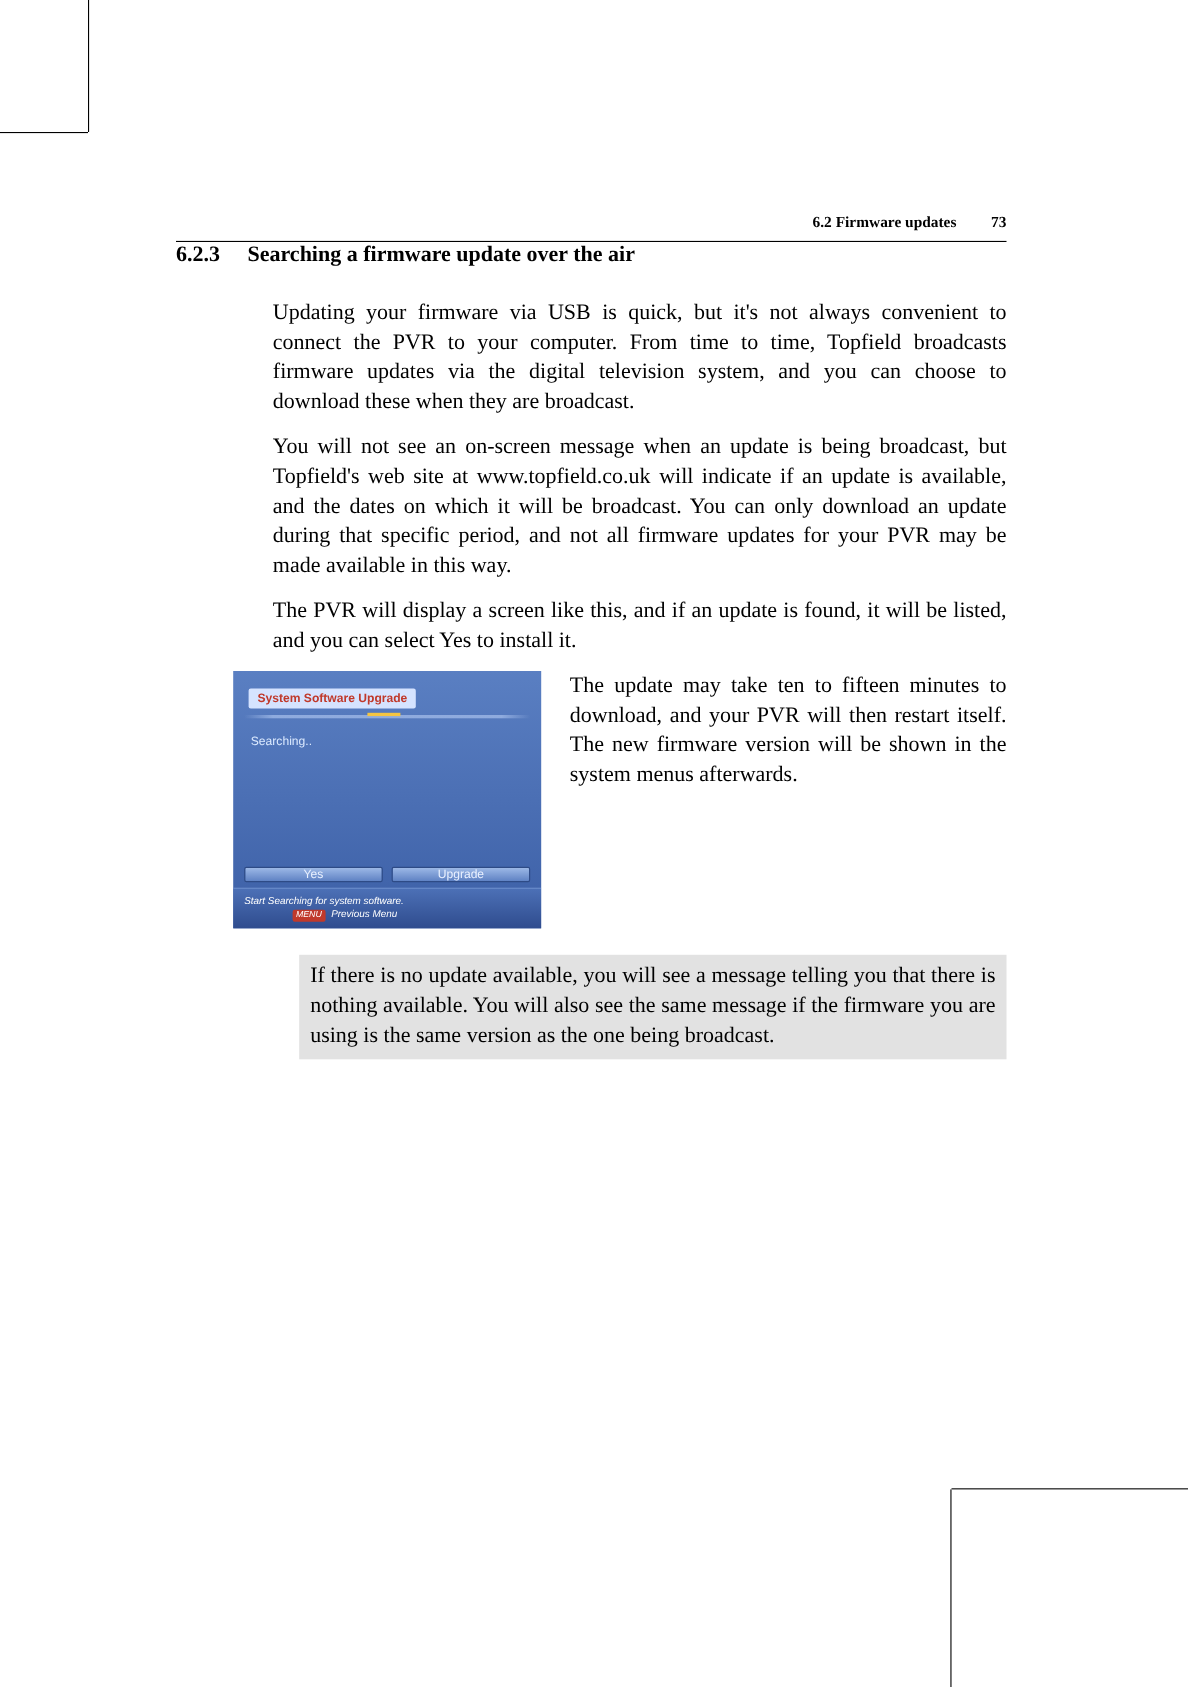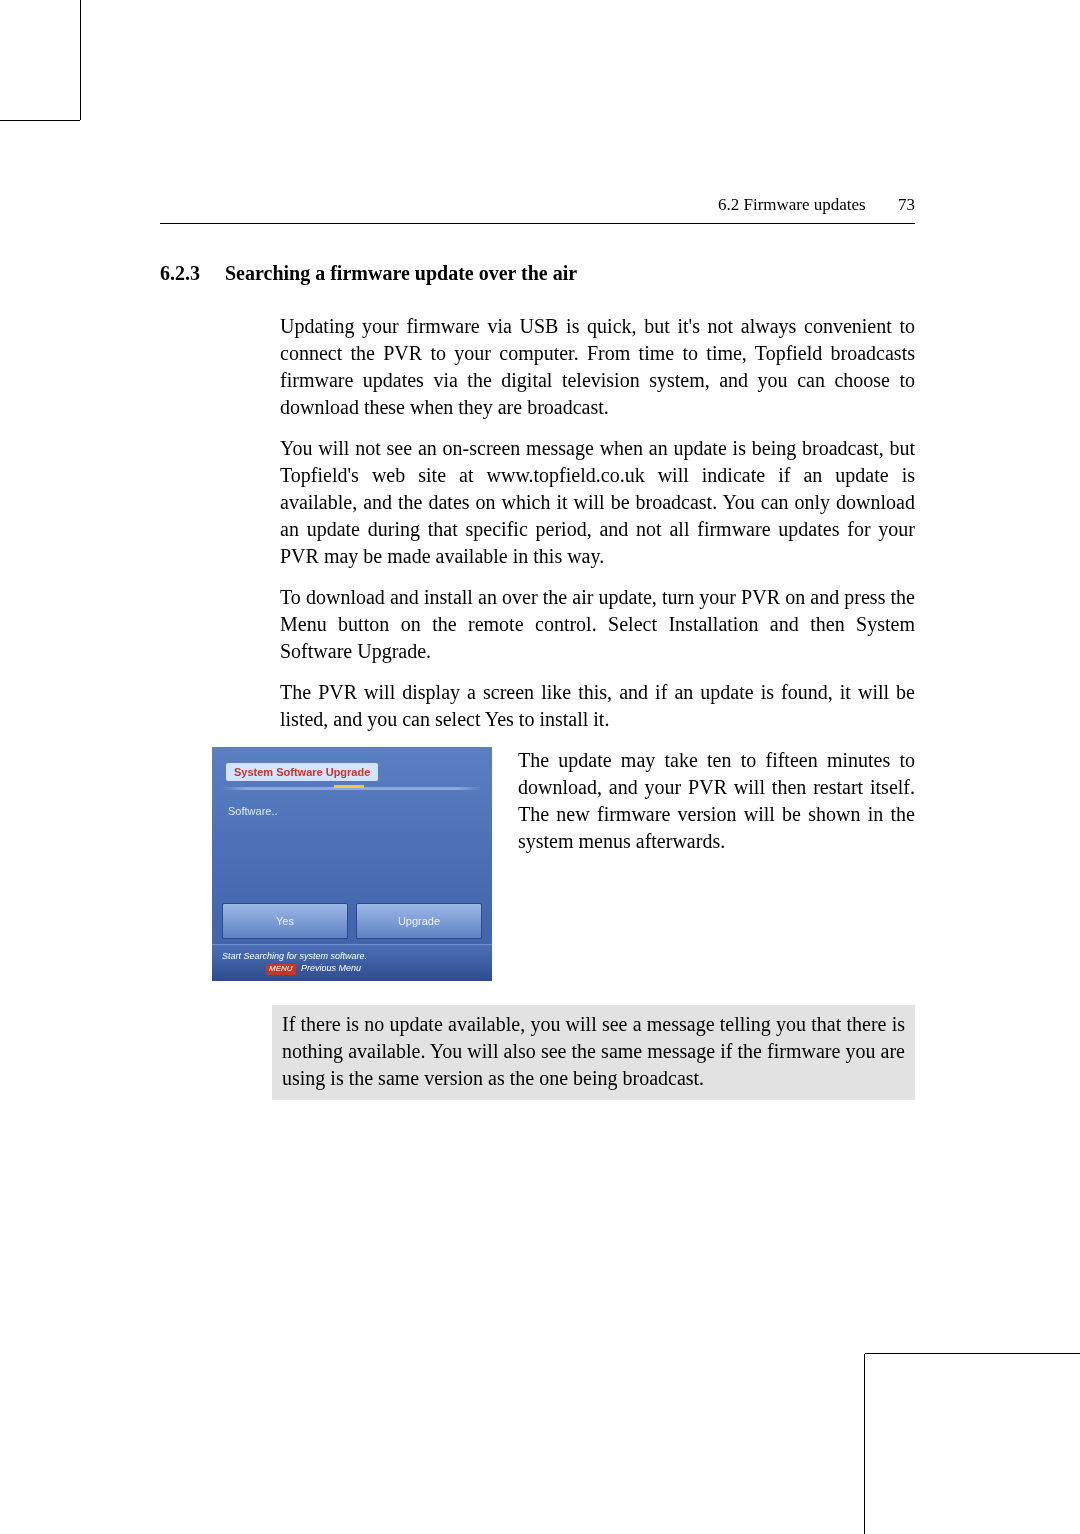--- a/index.html
+++ b/index.html
@@ -27,37 +27,36 @@
   .crop-br-v { bottom: 0; right: 215px; width: 1px; height: 180px; }
 
   .content {
     position: absolute;
     left: 160px;
     right: 165px;
     top: 195px;
   }
   .running-head {
     text-align: right;
-    font-size: 17px;
-    font-weight: normal;
+    font-size: 14px;
+    font-weight: bold;
     padding-bottom: 8px;
     border-bottom: 1px solid #000;
-    margin-bottom: 38px;
   }
   .running-head .sec { margin-right: 28px; }
 
   .sec-heading {
     font-weight: bold;
     font-size: 20px;
     margin-bottom: 28px;
   }
   .sec-heading .num { display: inline-block; width: 60px; }
 
   .body-col {
-    margin-left: 120px;
+    margin-left: 88px;
     font-size: 20px;
     line-height: 1.35;
     text-align: justify;
   }
   .body-col p { margin: 0 0 14px 0; }
 
   .fig-row {
     display: flex;
     align-items: flex-start;
     gap: 26px;
@@ -115,21 +114,21 @@
   }
   .pvr .btn-row {
     position: absolute;
     bottom: 42px; left: 10px; right: 10px;
     display: flex;
     gap: 8px;
   }
   .pvr .btn {
     flex: 1;
     text-align: center;
-    padding: 11px 0;
+    padding: 0 0;
     background: linear-gradient(to bottom, #9cb8e6, #5f82c4);
     border: 1px solid #2e4b86;
     border-radius: 2px;
     color: #eaf1ff;
     font-size: 11px;
   }
   .pvr .footer {
     position: absolute;
     bottom: 0; left: 0; right: 0;
     padding: 5px 10px 6px 10px;
@@ -177,31 +176,30 @@
     </div>
 
     <div class="sec-heading">
       <span class="num">6.2.3</span>
       <span>Searching a firmware update over the air</span>
     </div>
 
     <div class="body-col">
       <p>Updating your firmware via USB is quick, but it's not always convenient to connect the PVR to your computer. From time to time, Topfield broadcasts firmware updates via the digital television system, and you can choose to download these when they are broadcast.</p>
       <p>You will not see an on-screen message when an update is being broadcast, but Topfield's web site at www.topfield.co.uk will indicate if an update is available, and the dates on which it will be broadcast. You can only download an update during that specific period, and not all firmware updates for your PVR may be made available in this way.</p>
-      <p>To download and install an over the air update, turn your PVR on and press the Menu button on the remote control. Select Installation and then System Software Upgrade.</p>
       <p>The PVR will display a screen like this, and if an update is found, it will be listed, and you can select Yes to install it.</p>
     </div>
 
     <div class="fig-row">
       <div class="pvr">
         <div class="titlebar">System Software Upgrade</div>
         <div class="divider">
           <div class="dash"></div>
         </div>
-        <div class="searching">Software..</div>
+        <div class="searching">Searching..</div>
         <div class="btn-row">
           <div class="btn">Yes</div>
           <div class="btn">Upgrade</div>
         </div>
         <div class="footer">
           <div>Start Searching for system software.</div>
           <div>
             <span class="menu-pill">MENU</span>
             <span>Previous Menu</span>
           </div>

